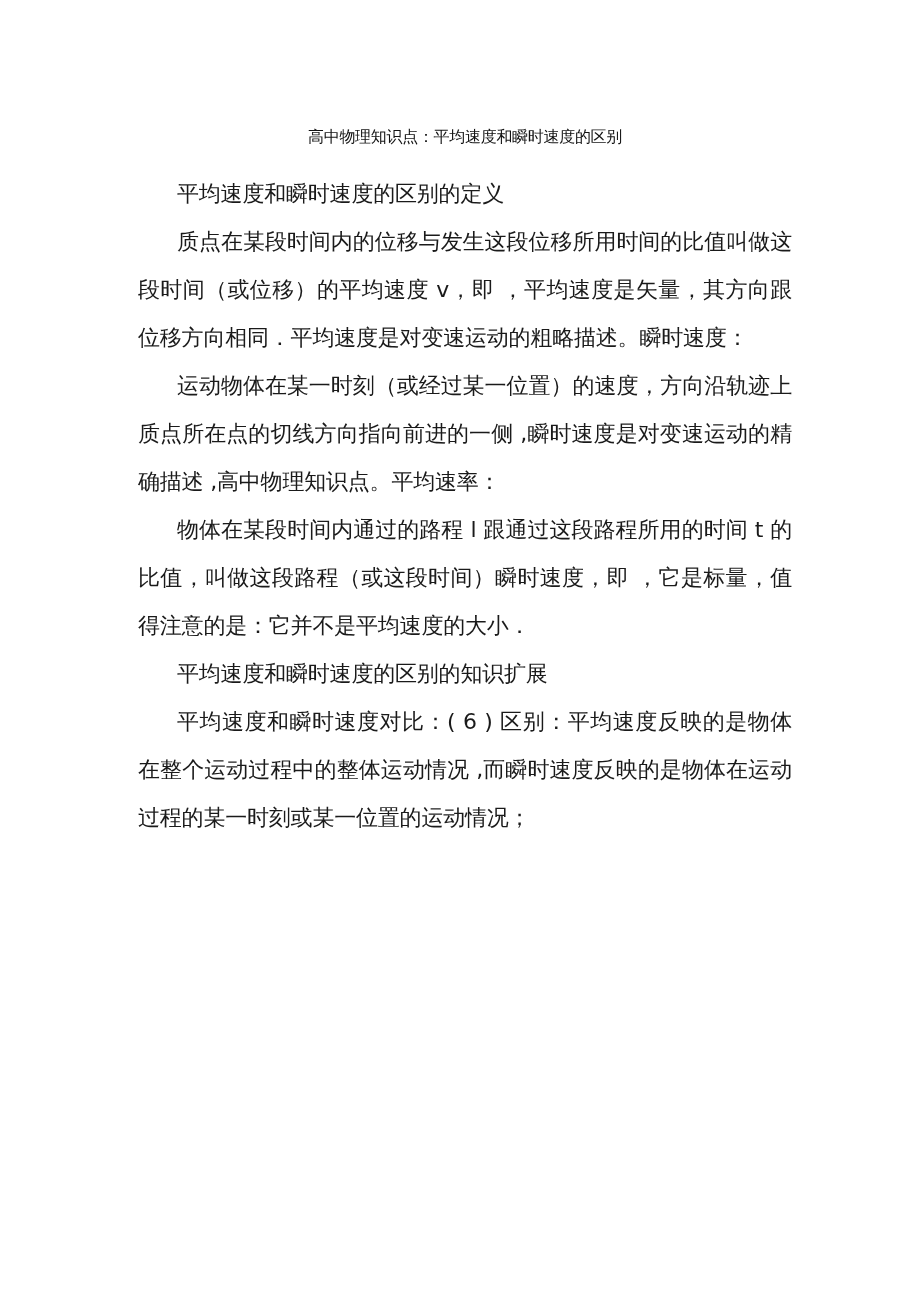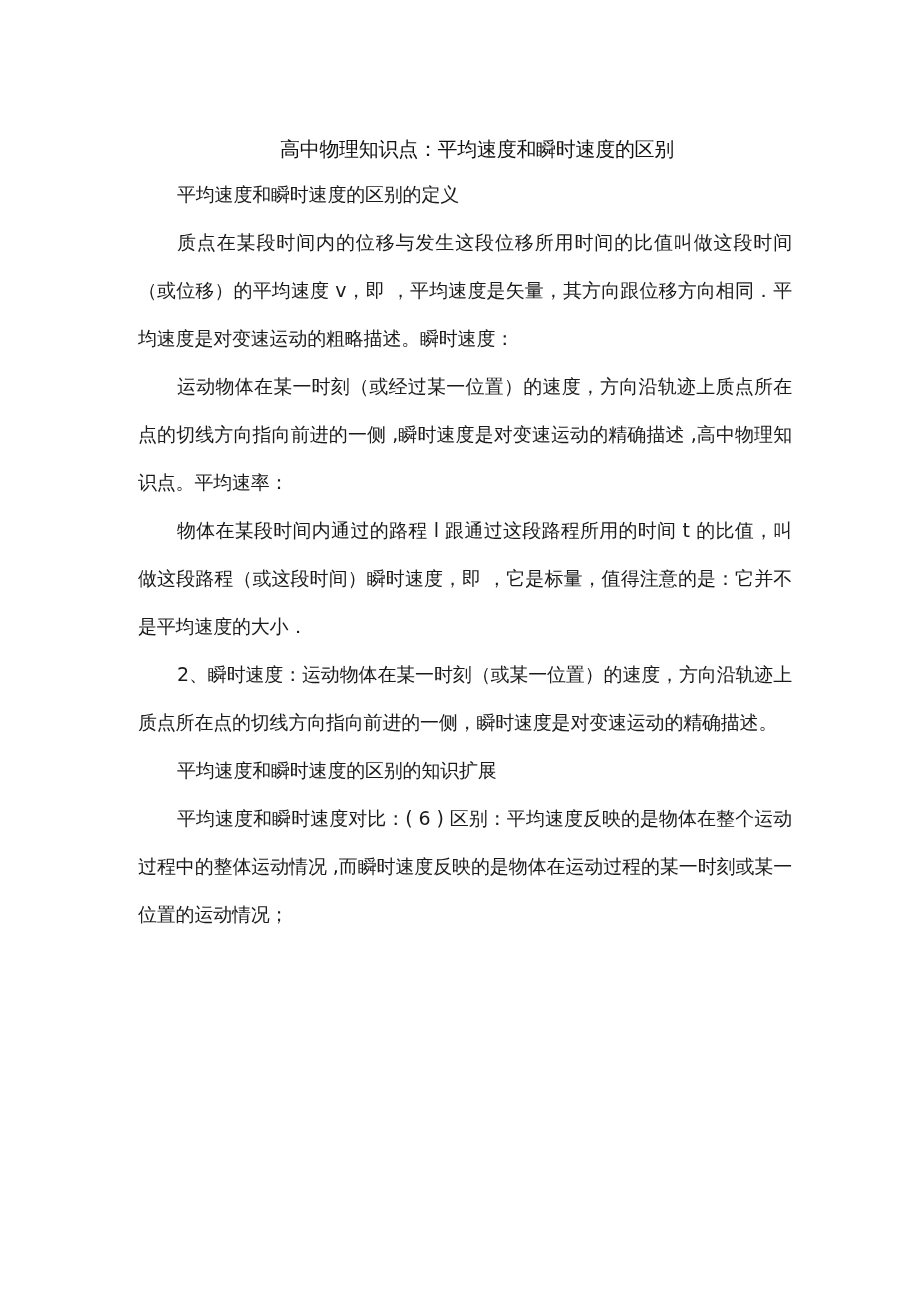--- a/index.html
+++ b/index.html
@@ -20,51 +20,50 @@
       left: 138px;
       top: 0;
       width: 654px;
     }
     .doc-title {
       position: absolute;
       top: 122px;
       left: 0;
       width: 654px;
       text-align: center;
-      font-size: 20px;
+      font-size: 16px;
       line-height: 30px;
-      margin: 12px;
+      margin: 0;
       font-weight: normal;
       letter-spacing: -0.3px;
       color: #111;
     }
     .body {
       position: absolute;
       top: 170px;
       left: 0;
       width: 654px;
     }
     .para {
-      font-size: 19px;
+      font-size: 22px;
       line-height: 48px;
       margin: 0;
       text-indent: 39px;
       letter-spacing: -0.2px;
       text-align: justify;
       word-break: break-all;
     }
   </style>
 </head>
 <body>
 
 <div class="page">
   <h1 class="doc-title">高中物理知识点：平均速度和瞬时速度的区别</h1>
 
   <div class="body">
     <p class="para">平均速度和瞬时速度的区别的定义</p>
     <p class="para">质点在某段时间内的位移与发生这段位移所用时间的比值叫做这段时间（或位移）的平均速度 v，即 ，平均速度是矢量，其方向跟位移方向相同．平均速度是对变速运动的粗略描述。瞬时速度：</p>
     <p class="para">运动物体在某一时刻（或经过某一位置）的速度，方向沿轨迹上质点所在点的切线方向指向前进的一侧 ,瞬时速度是对变速运动的精确描述 ,高中物理知识点。平均速率：</p>
     <p class="para">物体在某段时间内通过的路程 l 跟通过这段路程所用的时间 t 的比值，叫做这段路程（或这段时间）瞬时速度，即 ，它是标量，值得注意的是：它并不是平均速度的大小．</p>
-    <p class="para">2、瞬时速度：运动物体在某一时刻（或某一位置）的速度，方向沿轨迹上质点所在点的切线方向指向前进的一侧，瞬时速度是对变速运动的精确描述。</p>
     <p class="para">平均速度和瞬时速度的区别的知识扩展</p>
     <p class="para">平均速度和瞬时速度对比：( 6 ) 区别：平均速度反映的是物体在整个运动过程中的整体运动情况 ,而瞬时速度反映的是物体在运动过程的某一时刻或某一位置的运动情况；</p>
   </div>
 </div>
 
 </body></html>

